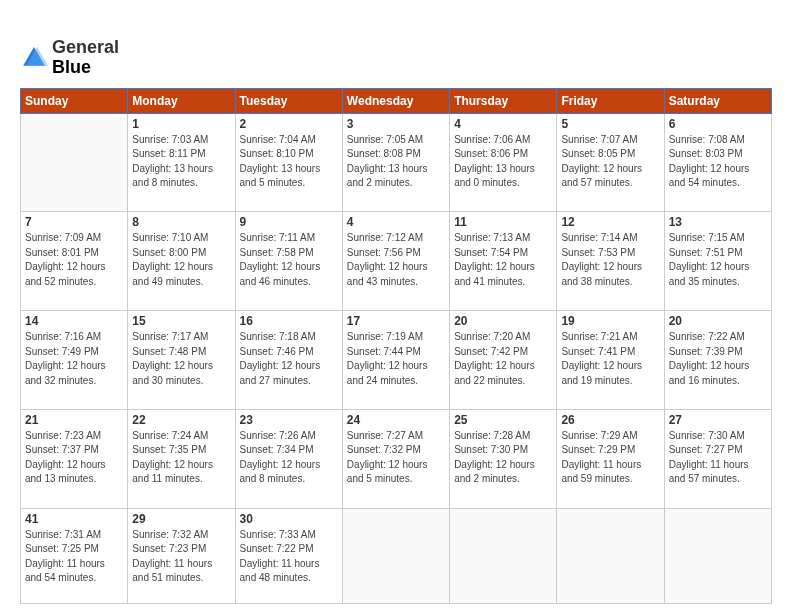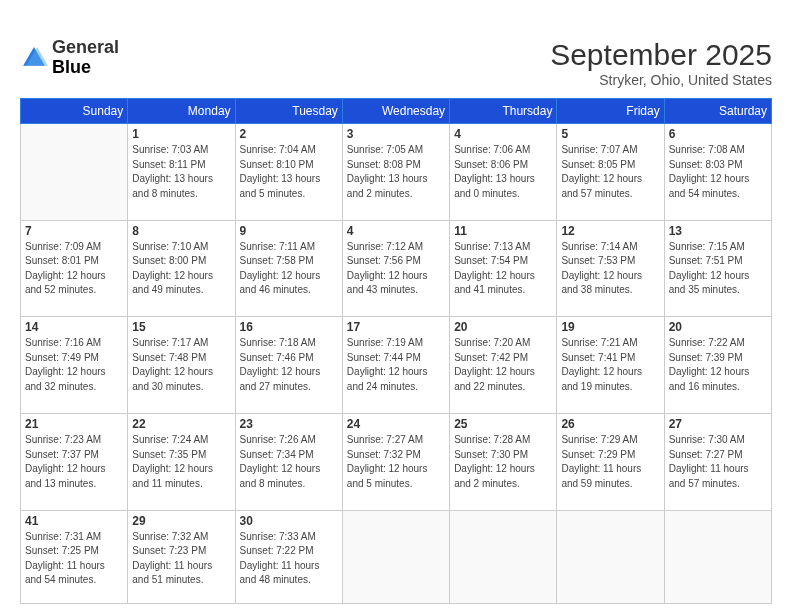--- a/index.html
+++ b/index.html
@@ -52,26 +52,26 @@
       font-size: 14px;
       color: #555;
     }
     .calendar {
       flex: 1;
       border-collapse: collapse;
       width: 100%;
       font-size: 10.5px;
     }
     .calendar th {
-      background: #1d4ed8;
+      background: #c2410c;
       color: #fff;
       padding: 5px 4px;
-      text-align: right;
+      text-align: left;
       font-size: 12px;
-      font-weight: normal;
+      font-weight: bold;
       border: 1px solid #2a7de1;
     }
     .calendar td {
       border: 1px solid #ccc;
       vertical-align: top;
       padding: 3px 4px;
       width: calc(100% / 7);
       height: 84px;
     }
     .day-num {
@@ -100,24 +100,20 @@
   <div class="header">
     <div class="logo">
       <svg class="logo-icon" viewBox="0 0 36 36">
         <polygon points="18,4 32,28 4,28" fill="#2a7de1"></polygon>
         <polygon points="22,4 36,28 8,28" fill="#5aabf0" opacity="0.5"></polygon>
       </svg>
       <div class="logo-text">
         <span class="general">General</span><br>
         <span class="blue">Blue</span>
       </div>
-    </div>
-    <div class="title-block">
-      <div class="month-title">September 2025</div>
-      <div class="location">Stryker, Ohio, United States</div>
     </div>
   </div>
 
   <table class="calendar">
     <thead>
       <tr>
         <th>Sunday</th>
         <th>Monday</th>
         <th>Tuesday</th>
         <th>Wednesday</th>

